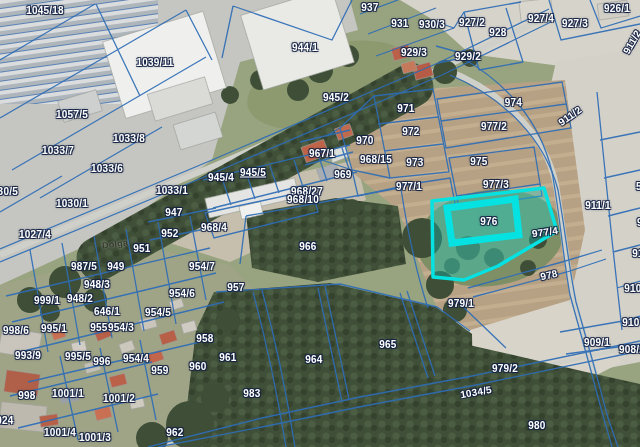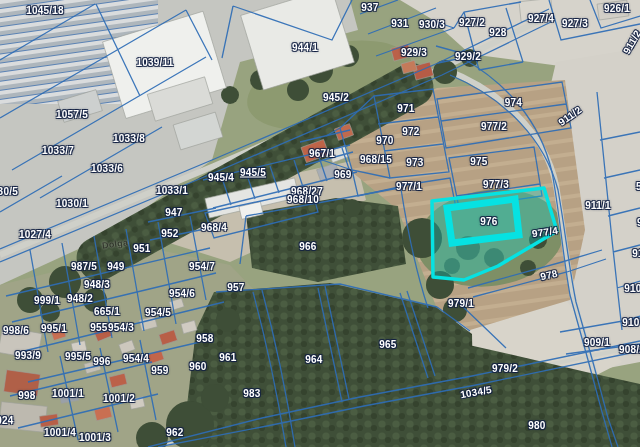--- a/index.html
+++ b/index.html
@@ -181,21 +181,21 @@
       <div class="lbl" style="left: 394px; top: 52px; transform: translate(-50%, -50%); padding-left: 36px;">929/3</div>
       <div class="lbl" style="left: 466px; top: 56px; transform: translate(-50%, -50%);">929/2</div>
       <div class="lbl" style="left: 615px; top: 8px; transform: translate(-50%, -50%);">926/1</div>
       <div class="lbl" style="left: 539px; top: 18px; transform: translate(-50%, -50%);">927/4</div>
       <div class="lbl" style="left: 573px; top: 23px; transform: translate(-50%, -50%);">927/3</div>
       <div class="lbl" style="left: 334px; top: 97px; transform: translate(-50%, -50%);">945/2</div>
       <div class="lbl" style="left: 404px; top: 108px; transform: translate(-50%, -50%);">971</div>
       <div class="lbl" style="left: 490px; top: 102px; transform: translate(-50%, -50%); padding-left: 43px;">974</div>
       <div class="lbl" style="left: 409px; top: 131px; transform: translate(-50%, -50%);">972</div>
       <div class="lbl" style="left: 492px; top: 126px; transform: translate(-50%, -50%);">977/2</div>
-      <div class="lbl" style="left: 363px; top: 140px; transform: translate(-50%, -50%); margin-left: 20px;">970</div>
+      <div class="lbl" style="left: 363px; top: 140px; transform: translate(-50%, -50%);">970</div>
       <div class="lbl" style="left: 374px; top: 159px; transform: translate(-50%, -50%);">968/15</div>
       <div class="lbl" style="left: 413px; top: 162px; transform: translate(-50%, -50%); text-align: right;">973</div>
       <div class="lbl" style="left: 477px; top: 161px; transform: translate(-50%, -50%);">975</div>
       <div class="lbl" style="left: 341px; top: 174px; transform: translate(-50%, -50%);">969</div>
       <div class="lbl" style="left: 494px; top: 184px; transform: translate(-50%, -50%);">977/3</div>
       <div class="lbl" style="left: 407px; top: 186px; transform: translate(-50%, -50%);">977/1</div>
       <div class="lbl" style="left: 320px; top: 153px; transform: translate(-50%, -50%);">967/1</div>
       <div class="lbl" style="left: 219px; top: 177px; transform: translate(-50%, -50%);">945/4</div>
       <div class="lbl" style="left: 251px; top: 172px; transform: translate(-50%, -50%); text-decoration: underline;">945/5</div>
       <div class="lbl" style="left: 305px; top: 191px; transform: translate(-50%, -50%);">968/27</div>
@@ -214,21 +214,21 @@
       <div class="lbl" style="left: 547px; top: 275px; transform: translate(-50%, -50%) rotate(-12deg);">978</div>
       <div class="lbl" style="left: 82px; top: 266px; transform: translate(-50%, -50%);">987/5</div>
       <div class="lbl" style="left: 114px; top: 266px; transform: translate(-50%, -50%);">949</div>
       <div class="lbl" style="left: 200px; top: 266px; transform: translate(-50%, -50%);">954/7</div>
       <div class="lbl" style="left: 95px; top: 284px; transform: translate(-50%, -50%);">948/3</div>
       <div class="lbl" style="left: 234px; top: 287px; transform: translate(-50%, -50%);">957</div>
       <div class="lbl" style="left: 180px; top: 293px; transform: translate(-50%, -50%);">954/6</div>
       <div class="lbl" style="left: 156px; top: 312px; transform: translate(-50%, -50%);">954/5</div>
       <div class="lbl" style="left: 45px; top: 300px; transform: translate(-50%, -50%);">999/1</div>
       <div class="lbl" style="left: 78px; top: 298px; transform: translate(-50%, -50%);">948/2</div>
-      <div class="lbl" style="left: 105px; top: 311px; transform: translate(-50%, -50%);">665/1</div>
+      <div class="lbl" style="left: 105px; top: 311px; transform: translate(-50%, -50%);">646/1</div>
       <div class="lbl" style="left: 14px; top: 330px; transform: translate(-50%, -50%);">998/6</div>
       <div class="lbl" style="left: 52px; top: 328px; transform: translate(-50%, -50%);">995/1</div>
       <div class="lbl" style="left: 97px; top: 327px; transform: translate(-50%, -50%);">955</div>
       <div class="lbl" style="left: 119px; top: 327px; transform: translate(-50%, -50%);">954/3</div>
       <div class="lbl" style="left: 203px; top: 338px; transform: translate(-50%, -50%);">958</div>
       <div class="lbl" style="left: 26px; top: 355px; transform: translate(-50%, -50%);">993/9</div>
       <div class="lbl" style="left: 76px; top: 356px; transform: translate(-50%, -50%);">995/5</div>
       <div class="lbl" style="left: 100px; top: 361px; transform: translate(-50%, -50%);">996</div>
       <div class="lbl" style="left: 134px; top: 358px; transform: translate(-50%, -50%);">954/4</div>
       <div class="lbl" style="left: 158px; top: 370px; transform: translate(-50%, -50%);">959</div>

